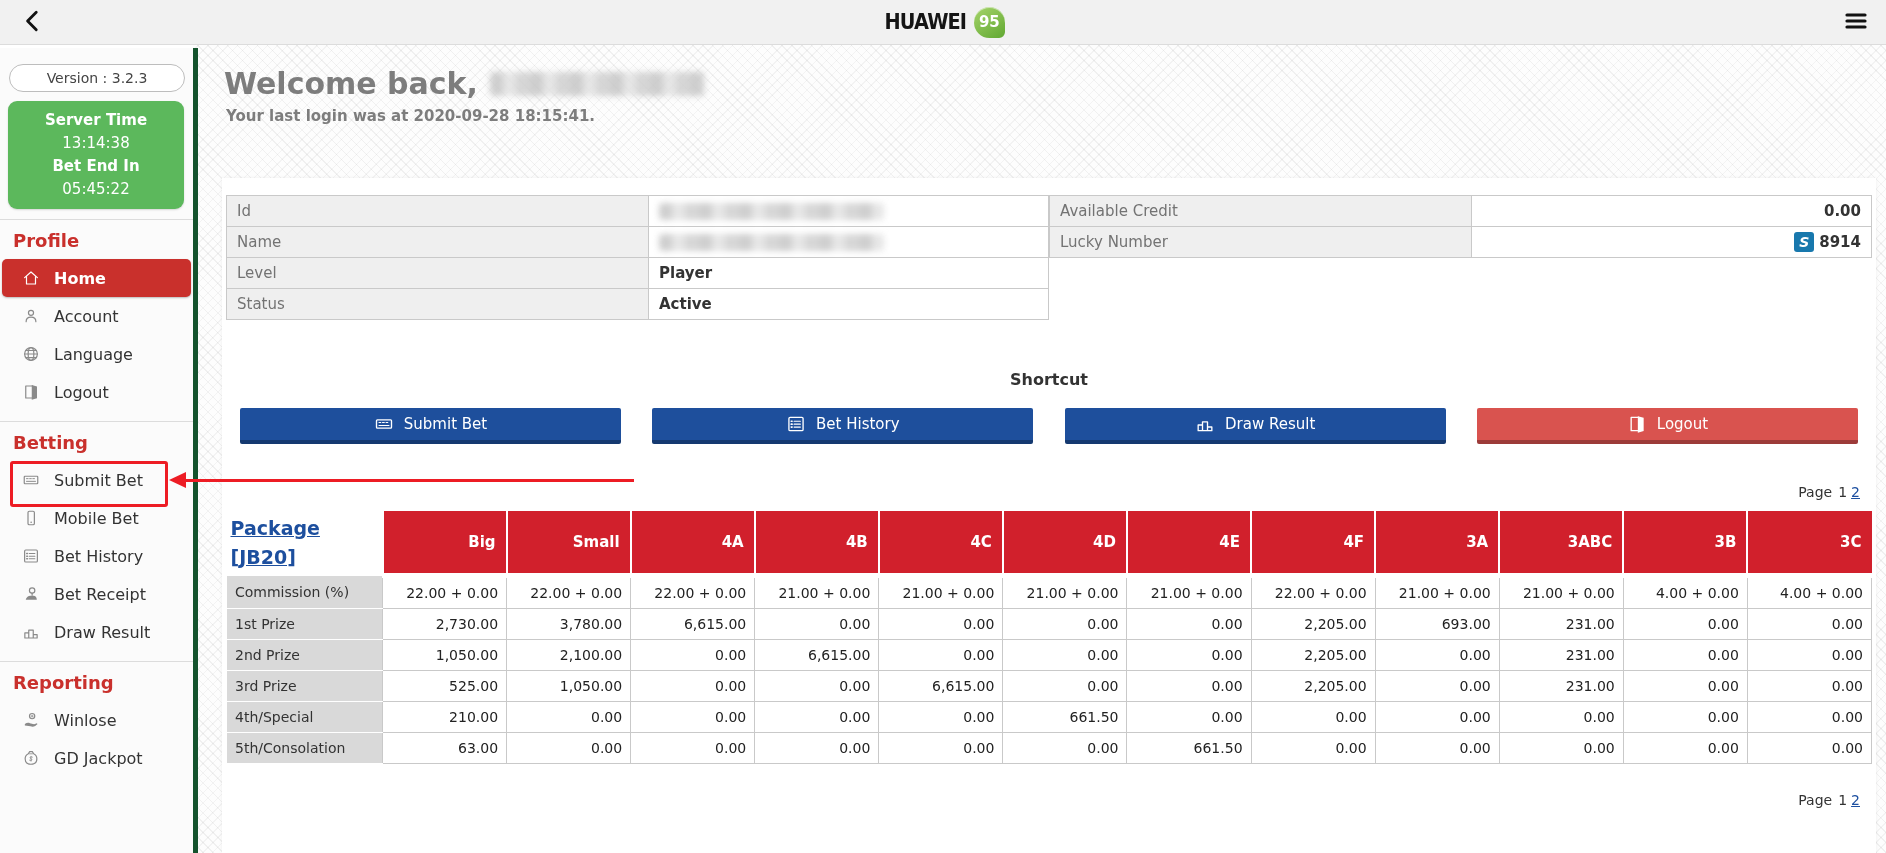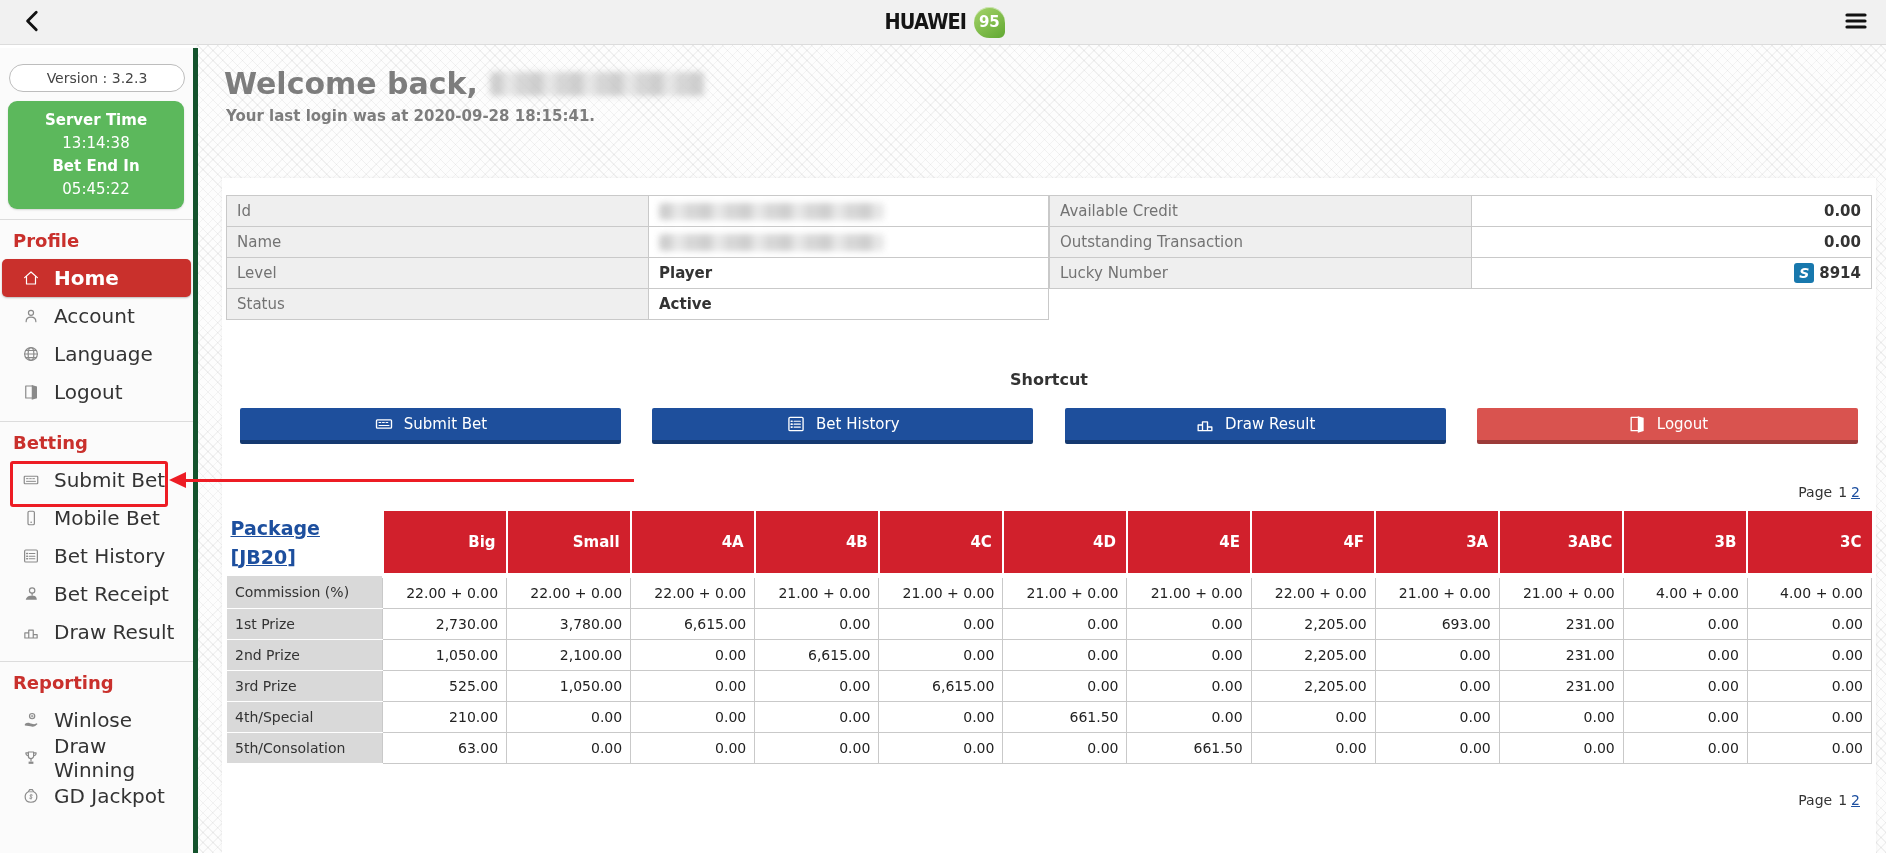--- a/index.html
+++ b/index.html
@@ -38,21 +38,21 @@
   }
   .timebox{
     margin:9px 9px 0 8px;background:#5cb85c;border-radius:9px;color:#fff;
     padding:8px 0;text-align:center;line-height:23px;font-size:15px;
     box-shadow:0 1px 2px rgba(0,0,0,.15);
   }
   .timebox .tlabel{font-weight:bold;}
   .divider{height:1px;background:#dcdcdc;margin-top:10px;}
   .side-header{margin:10px 0 8px 13px;font-size:18px;font-weight:bold;color:#c9302c;}
   .side-item{
-    height:38px;display:flex;align-items:center;cursor:pointer;color:#333;font-size:20px;
+    height:38px;display:flex;align-items:center;cursor:pointer;color:#333;font-size:16px;
   }
   .side-item .ic{width:18px;height:18px;margin:0 14px 0 22px;color:#8a8a8a;flex:none;display:flex;}
   .side-item .ic svg{width:18px;height:18px;}
   .side-item.active{
     background:#c9302c;color:#fff;font-weight:bold;border-radius:5px;margin:0 2px;
     box-shadow:0 1px 2px rgba(0,0,0,.25);
   }
   .side-item.active .ic{color:#fff;margin-left:20px;}
   
   .main{
@@ -243,30 +243,20 @@
             <circle cx="13.5" cy="6.8" r="3.5"></circle>
             <path d="M12.2 6.8h2.6M13.5 5.5v2.6" stroke-width="1.1"></path>
             <path d="M3.8 17.4c2.2-1.6 4.3-2 6.8-1.2l4 1.2c1.6.5 3.1-.1 4.6-1.2l1.6 1.1-3.2 2.8c-2 .9-4.2 1-6.3.3l-7.5-1z" fill="currentColor" stroke="none"></path>
           </svg>
         </span>
         <span>Winlose</span>
       </div>
       <div class="side-item">
         <span class="ic">
           <svg class="g" viewBox="0 0 24 24">
-            <path d="M8.5 4h7v5.2a3.5 3.5 0 0 1-7 0z"></path>
-            <path d="M8.5 5.2H5.2a3.3 3.3 0 0 0 3.4 3.8M15.5 5.2h3.3a3.3 3.3 0 0 1-3.4 3.8M12 12.7V16"></path>
-            <path d="M8.8 16.8h6.4v3H8.8z" fill="currentColor" stroke="none"></path>
-          </svg>
-        </span>
-        <span>Draw Winning</span>
-      </div>
-      <div class="side-item">
-        <span class="ic">
-          <svg class="g" viewBox="0 0 24 24">
             <path d="M10.2 3.5h3.6l1.7 2.9c2.6 1.2 4.3 3.6 4.3 6.6 0 4.2-3 7.3-8 7.3s-7.6-3.1-7.6-7.3c0-3 1.7-5.4 4.3-6.6z"></path>
             <path d="M10 6.4h4M12 9.8v6.4M13.9 10.8c-2.5-1.5-4.6 1-1.9 2.1 2.7 1.1.6 3.6-1.9 2.1" stroke-width="1.1"></path>
           </svg>
         </span>
         <span>GD Jackpot</span>
       </div>
     </nav>
 </aside>
 
 <main class="main">
@@ -295,24 +285,20 @@
             <tr>
               <td class="lbl">Status</td>
               <td class="val-b">Active</td>
             </tr>
           </tbody>
         </table>
       <table class="info">
           <tbody id="info-right">
             <tr>
               <td class="lbl">Available Credit</td>
-              <td class="val-r">0.00</td>
-            </tr>
-            <tr>
-              <td class="lbl">Outstanding Transaction</td>
               <td class="val-r">0.00</td>
             </tr>
             <tr>
               <td class="lbl">Lucky Number</td>
               <td class="val-r">
                 <div class="lucky-cell">
                   <span class="lucky-badge">S</span>
                   <span>8914</span>
                 </div>
               </td>

